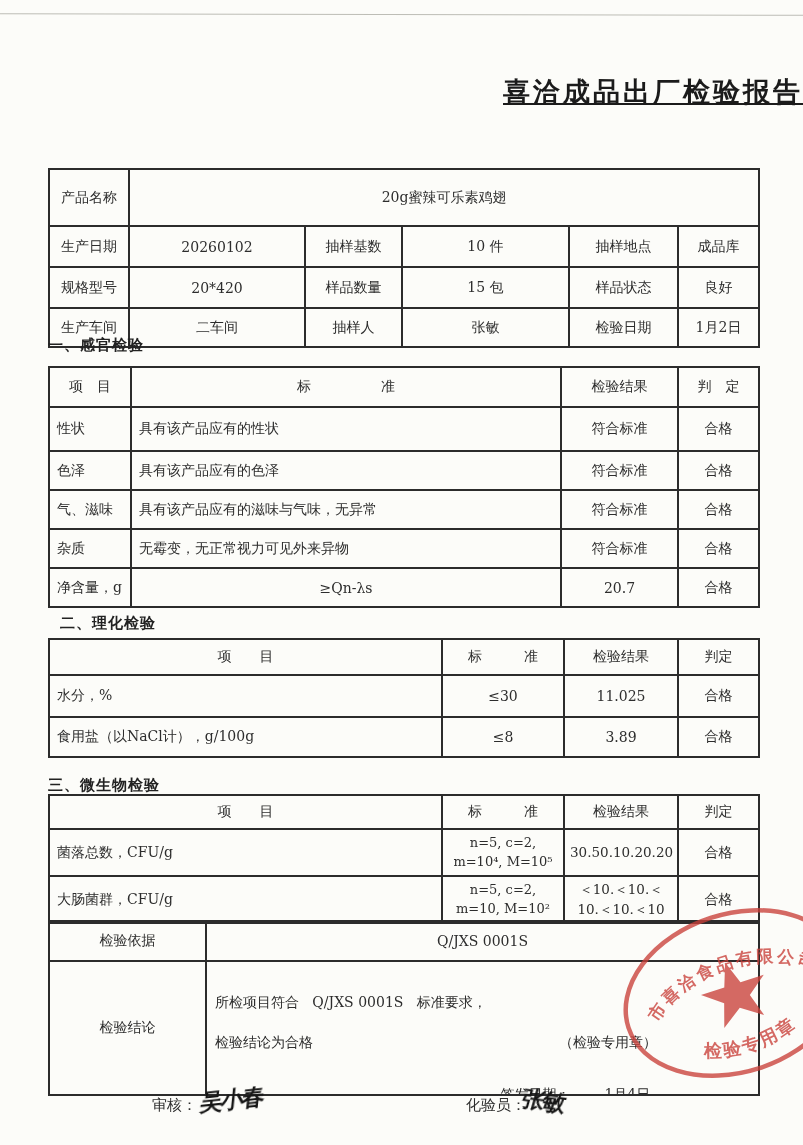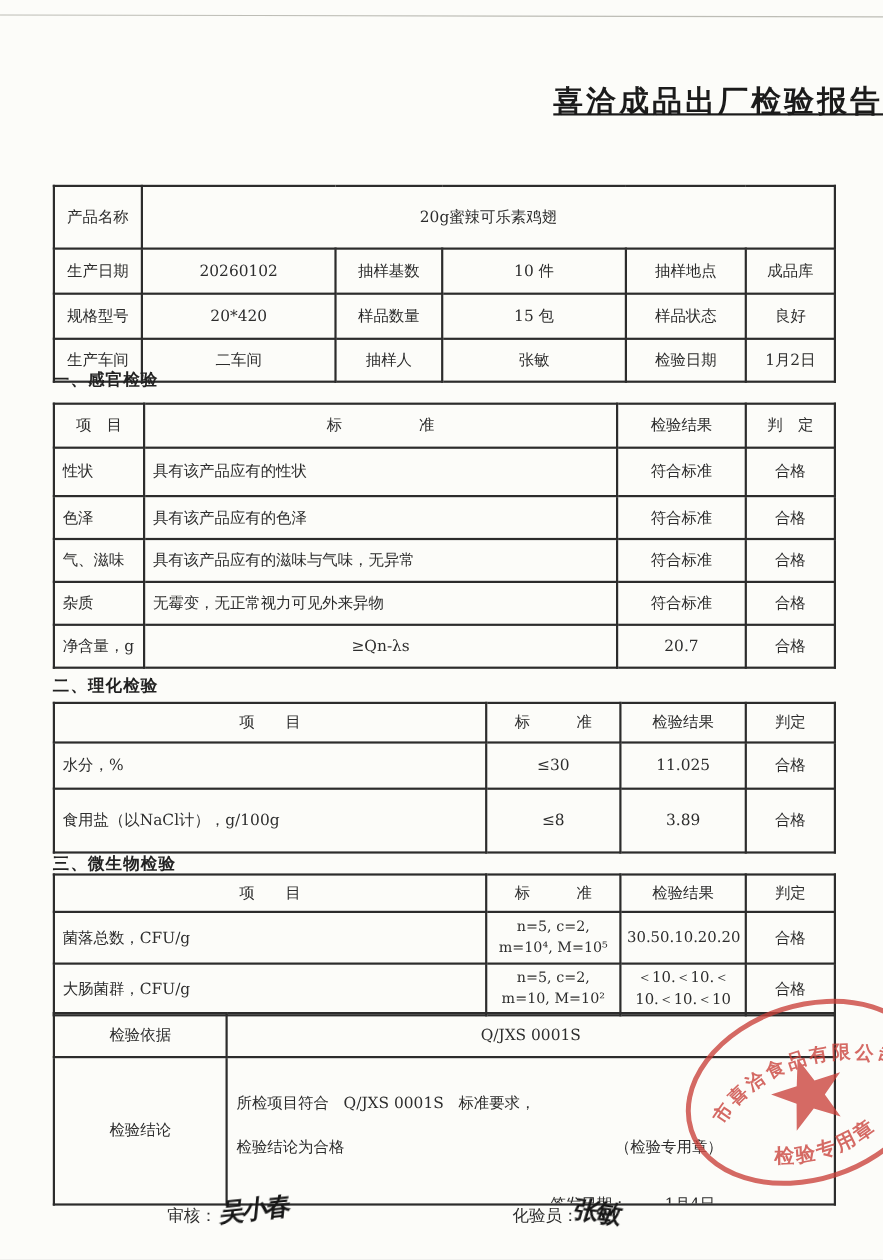--- a/index.html
+++ b/index.html
@@ -142,21 +142,21 @@
     </tr>
     <tr style="height:39px">
       <td class="l">净含量，g</td>
       <td class="c">≥Qn-λs</td>
       <td class="c">20.7</td>
       <td class="c">合格</td>
     </tr>
   </tbody>
     </table>
 
-  <div class="section-heading" style="top:614px;">二、理化检验</div>
+  <div class="section-heading" style="top:614px;margin-left:12px;">二、理化检验</div>
 
   <table style="top:638px;">
     <colgroup>
         <col style="width:393px">
         <col style="width:122px">
         <col style="width:114px">
         <col style="width:81px">
       </colgroup>
     <tbody>
         <tr style="height:36px">
@@ -164,21 +164,21 @@
       <td class="c">标　　　准</td>
       <td class="c">检验结果</td>
       <td class="c">判定</td>
     </tr>
     <tr style="height:42px">
       <td class="l">水分，%</td>
       <td class="c">≤30</td>
       <td class="c">11.025</td>
       <td class="c">合格</td>
     </tr>
-    <tr style="height:58px">
+    <tr style="height:40px">
       <td class="l">食用盐（以NaCl计），g/100g</td>
       <td class="c">≤8</td>
       <td class="c">3.89</td>
       <td class="c">合格</td>
     </tr>
   </tbody>
     </table>
 
   <div class="section-heading" style="top:776px;">三、微生物检验</div>
 

